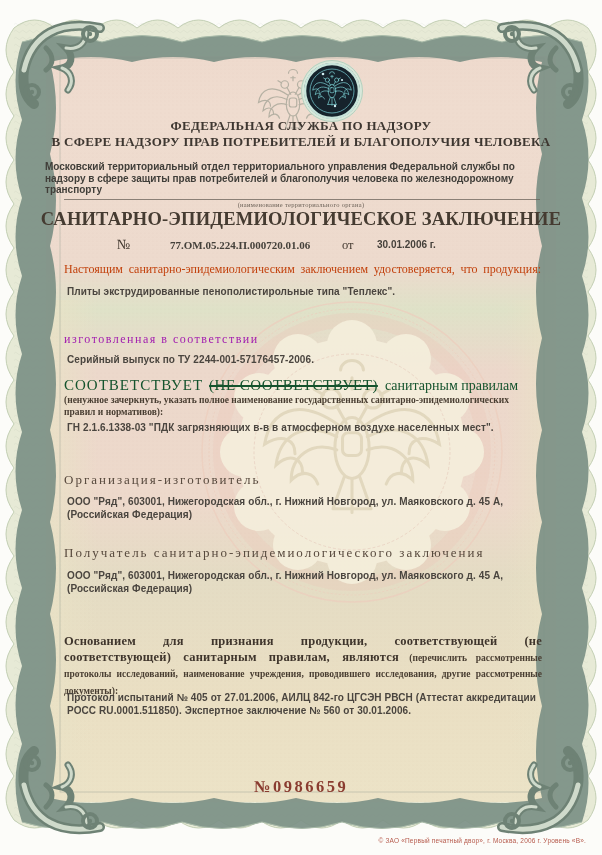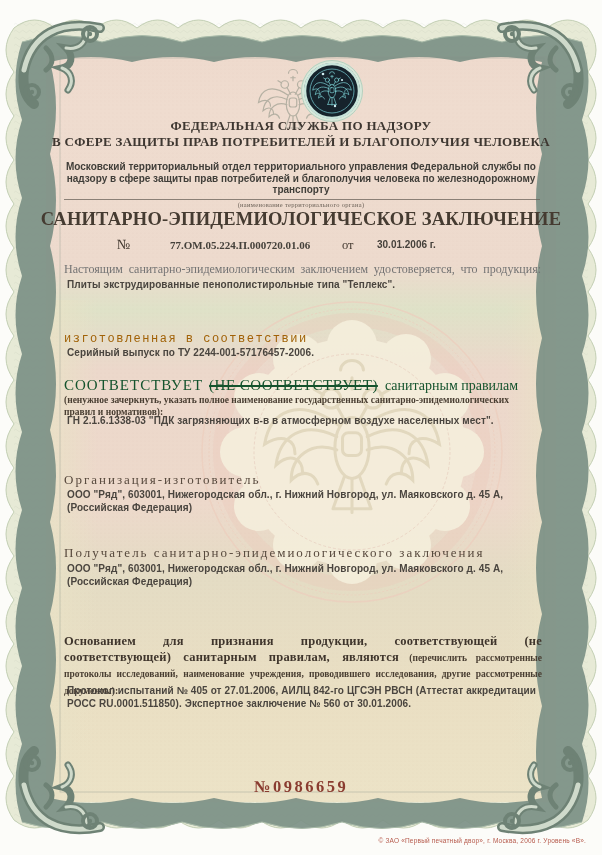--- a/index.html
+++ b/index.html
@@ -5,40 +5,40 @@
   html,body{margin:0;padding:0;background:#ffffff;}
   .page{position:relative;width:602px;height:855px;background:#fcfcf9;overflow:hidden;
         font-family:"Liberation Serif",serif;}
   .art{position:absolute;inset:0;z-index:1;}
   .content{position:absolute;inset:0;z-index:2;border-radius:31px;}
   .abs{position:absolute;}
   .center{left:0;right:0;text-align:center;}
   .serif{font-family:"Liberation Serif",serif;color:#14532d;}
   .sans{font-family:"Liberation Sans",sans-serif;}
   .typed{font-family:"Liberation Sans",sans-serif;font-weight:700;color:#4a453f;
-         font-size:10px;line-height:13px;letter-spacing:.1px;}
+         font-size:10px;line-height:13px;letter-spacing:.1px;margin-top:7px;}
   .agency{top:118px;font-weight:700;font-size:13px;line-height:15.5px;color:#3e3731;
           letter-spacing:.3px;}
-  .territorial{top:161px;left:45px;right:45px;text-align:center;font-weight:700;
+  .territorial{top:161px;left:45px;right:45px;font-weight:700;
                font-size:10px;line-height:11.5px;color:#403e39;}
   .rule{top:199px;left:64px;right:62px;border-top:1px solid #6a6258;opacity:.75;height:0;}
   .rule-caption{top:201px;font-size:6.5px;color:#6b6157;letter-spacing:.3px;}
   .doc-title{top:209px;font-weight:700;font-size:18.5px;color:#453b31;letter-spacing:.2px;}
   .num-row{top:237px;left:0;right:0;height:16px;}
   .num-row span{position:absolute;white-space:nowrap;}
   .num-label{left:117px;font-size:14px;color:#42382f;}
   .num-value{left:170px;font-family:Liberation Serif, serif;font-weight:700;
              font-size:11px;color:#45413b;top:2px;}
   .from-label{left:342px;font-size:12.5px;color:#42382f;top:1px;}
   .date-value{left:377px;font-family:"Liberation Sans",sans-serif;font-weight:700;
               font-size:10px;color:#45413b;top:2px;}
-  .statement{top:262px;left:64px;width:477px;font-size:12px;color:#737373;
+  .statement{top:262px;left:64px;width:477px;font-size:12px;color:#c2410c;
              text-align:justify;text-align-last:justify;}
   .product{top:278px;left:67px;width:476px;}
-  .made-label{top:332px;left:64px;font-size:12px;letter-spacing:1.5px;color:#a16207;font-family:Liberation Mono, monospace;}
+  .made-label{top:332px;left:64px;font-size:12px;letter-spacing:1.5px;color:#a21caf;}
   .made-value{top:346px;left:67px;width:476px;}
   .complies-row{top:376px;left:64px;white-space:nowrap;color:#3f352c;}
   .complies-label{font-size:15px;letter-spacing:1px;}
   .not-complies{font-size:15px;letter-spacing:.5px;text-decoration:line-through;
                 text-decoration-thickness:2px;margin-left:6px;}
   .rules-label{font-size:14px;margin-left:7px;}
   .complies-note{top:394px;left:64px;width:472px;font-size:9.5px;font-weight:700;
                  line-height:12px;color:#493e32;}
   .rules-value{top:414px;left:67px;width:476px;}
   .sec-head{font-size:13px;letter-spacing:2px;color:#57493d;}
@@ -183,21 +183,21 @@
     <use href="#corner" transform="translate(16,18)"></use>
     <use href="#corner" transform="translate(586,18) scale(-1,1)"></use>
     <use href="#corner" transform="translate(16,837) scale(1,-1)"></use>
     <use href="#corner" transform="translate(586,837) scale(-1,-1)"></use>
   </svg>
 
   <div class="content">
 
     <div class="abs center agency serif">
       <div>ФЕДЕРАЛЬНАЯ СЛУЖБА ПО НАДЗОРУ</div>
-      <div>В СФЕРЕ ЗАЩИТЫ ПРАВ ПОТРЕБИТЕЛЕЙ И БЛАГОПОЛУЧИЯ  ЧЕЛОВЕКА</div>
+      <div>В СФЕРЕ НАДЗОРУ ПРАВ ПОТРЕБИТЕЛЕЙ И БЛАГОПОЛУЧИЯ  ЧЕЛОВЕКА</div>
     </div>
 
     <div class="abs territorial sans">Московский территориальный отдел территориального управления Федеральной службы по надзору в сфере защиты прав потребителей и благополучия человека по железнодорожному транспорту</div>
 
     <div class="abs rule"></div>
     <div class="abs center rule-caption serif">(наименование территориального органа)</div>
 
     <div class="abs center doc-title serif">САНИТАРНО-ЭПИДЕМИОЛОГИЧЕСКОЕ ЗАКЛЮЧЕНИЕ</div>
 
     <div class="abs num-row">

